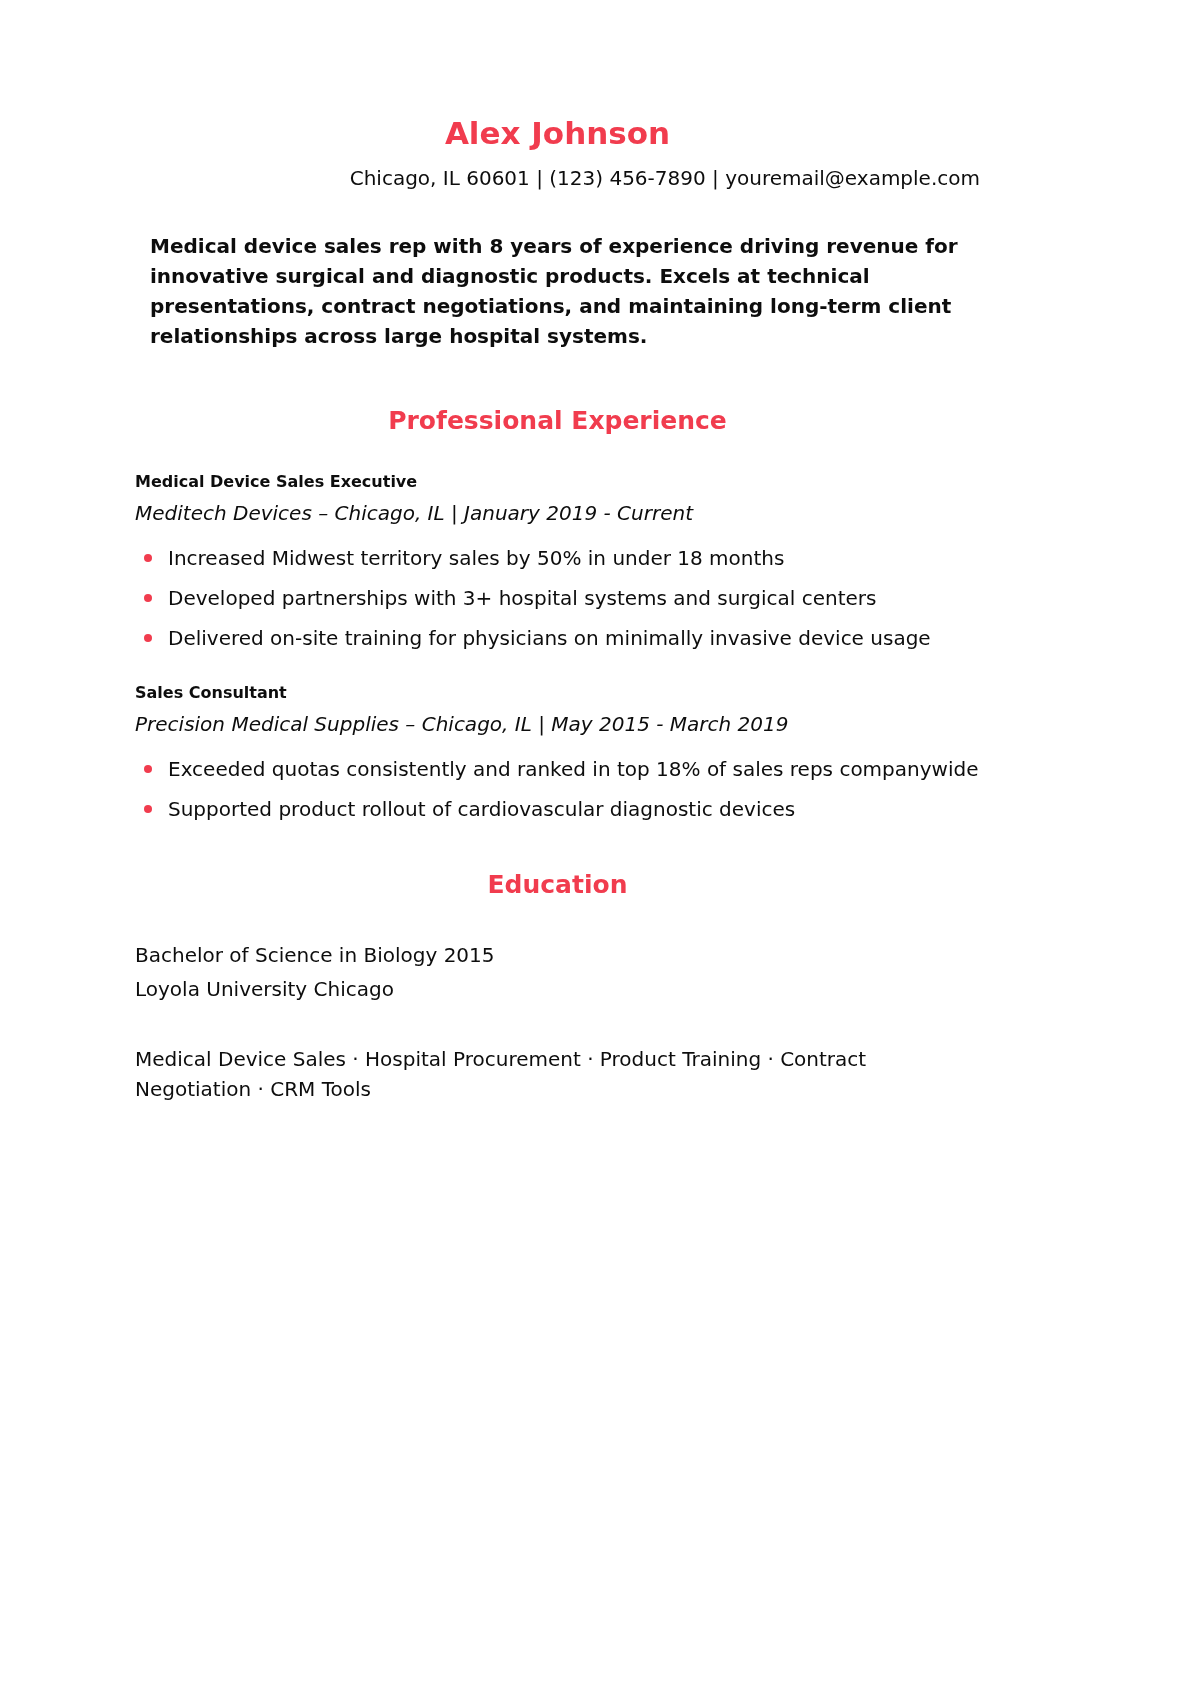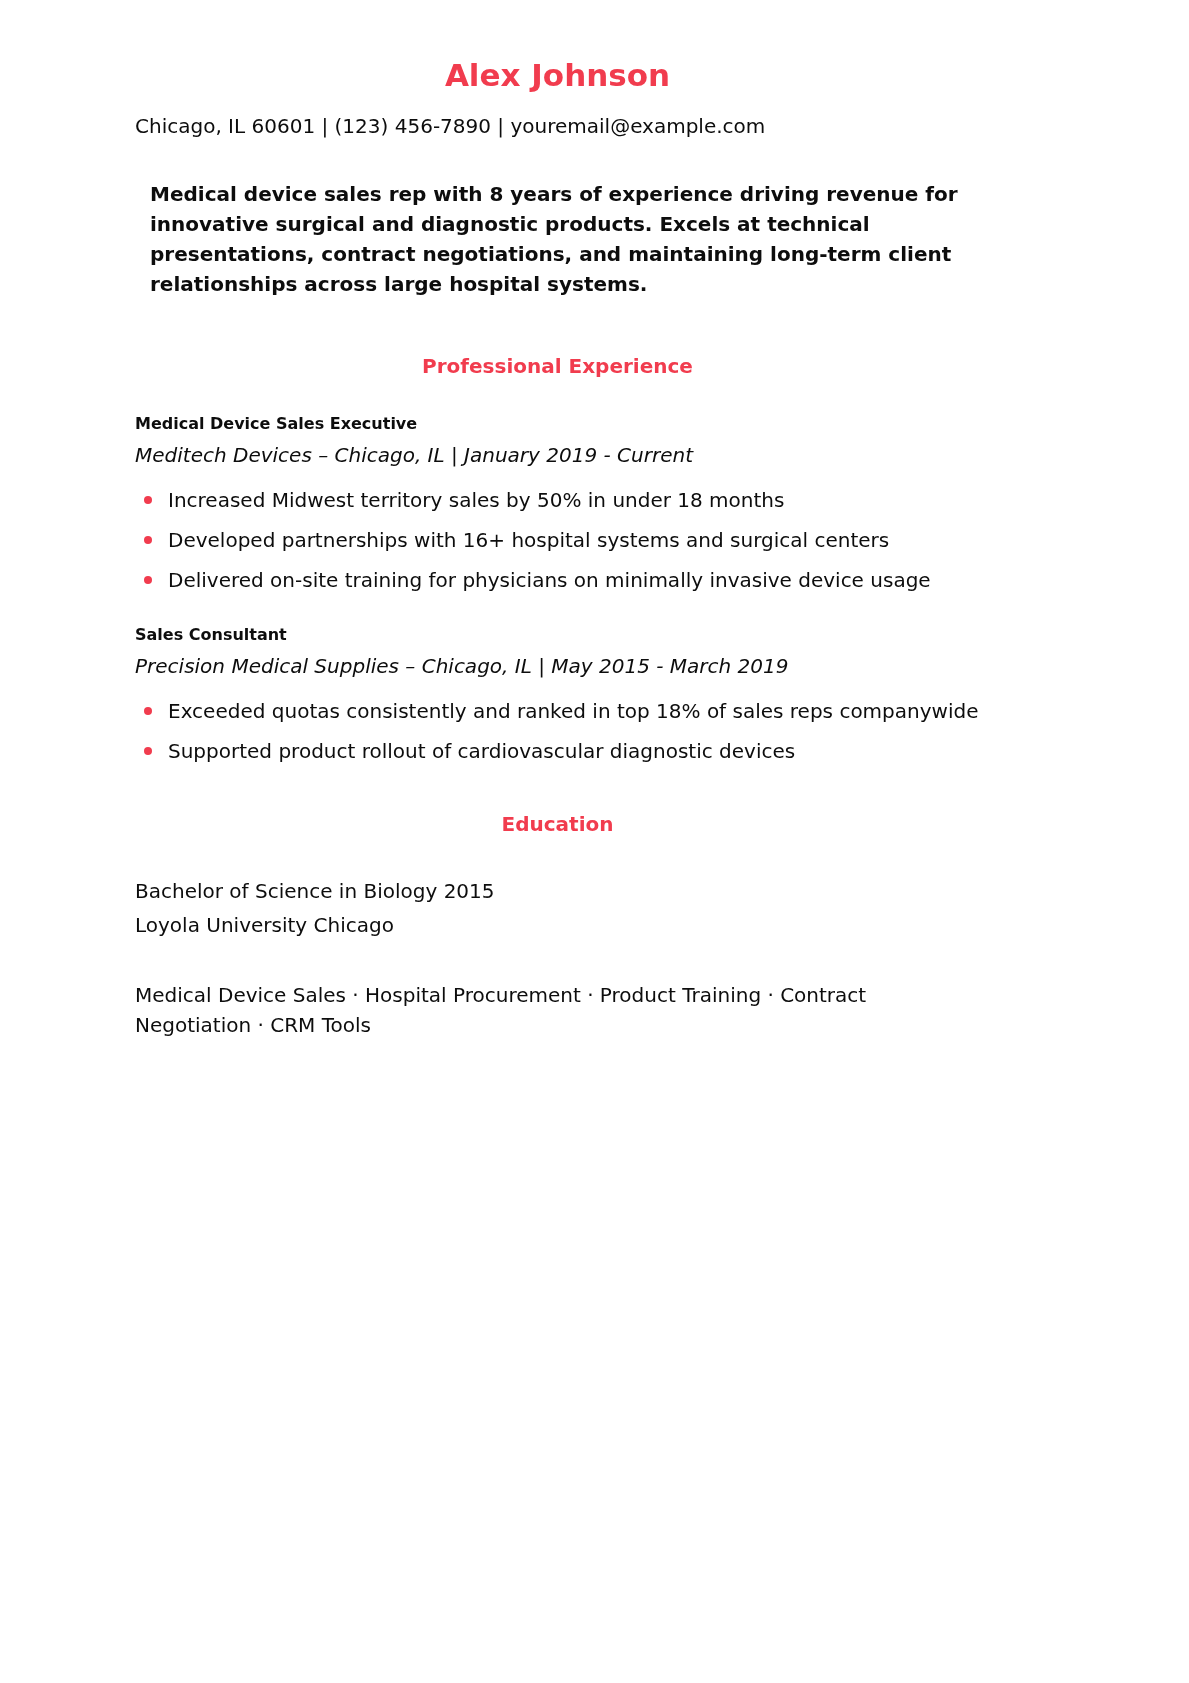--- a/index.html
+++ b/index.html
@@ -7,46 +7,46 @@
   html, body { margin: 0; padding: 0; }
   body {
     width: 1189px; height: 1683px;
     background: var(--page-bg);
     font-family: "DejaVu Sans", sans-serif;
     color: var(--text);
     overflow: hidden;
   }
   .page {
     width: 1189px; height: 1683px;
-    padding: 58px 209px 0 135px; 
+    padding: 116px 209px 0 135px; 
   }
   .content { width: 845px; }
 
   .name {
     font-size: 31px; font-weight: bold;
     color: var(--accent);
     text-align: center;
     line-height: 1.15;
     margin: 0;
   }
   .contact {
     font-size: 20px;
-    text-align: left;
-    margin-top: 19px;
+    text-align: right;
+    margin-top: 13px;
     line-height: 1.3;
   }
   .summary {
     margin-top: 40px;
     font-size: 20px;
     font-weight: bold;
     line-height: 30px;
     margin-left: 15px;
   }
   .section-heading {
-    font-size: 20px; font-weight: bold;
+    font-size: 25px; font-weight: bold;
     color: var(--accent);
     text-align: center;
     margin: 0;
     line-height: 1.2;
   }
   .heading-experience { margin-top: 55px; }
   .heading-education  { margin-top: 46px; }
   .heading-skills     { margin-top: 45px; }
 
   .job { margin-top: 36px; }
@@ -102,21 +102,21 @@
 
     <p class="summary">Medical device sales rep with 8 years of experience driving revenue for innovative surgical and diagnostic products. Excels at technical presentations, contract negotiations, and maintaining long-term client relationships across large hospital systems.</p>
 
     <h2 class="section-heading heading-experience">Professional Experience</h2>
 
     <div class="job">
       <h3 class="job-title">Medical Device Sales Executive</h3>
       <div class="job-meta">Meditech Devices – Chicago, IL | January 2019 - Current</div>
       <ul class="bullets">
         <li>Increased Midwest territory sales by 50% in under 18 months</li>
-        <li>Developed partnerships with 16+ hospital systems and surgical centers</li>
+        <li>Developed partnerships with 3+ hospital systems and surgical centers</li>
         <li>Delivered on-site training for physicians on minimally invasive device usage</li>
       </ul>
     </div>
 
     <div class="job">
       <h3 class="job-title">Sales Consultant</h3>
       <div class="job-meta">Precision Medical Supplies – Chicago, IL | May 2015 - March 2019</div>
       <ul class="bullets">
         <li>Exceeded quotas consistently and ranked in top 18% of sales reps companywide</li>
         <li>Supported product rollout of cardiovascular diagnostic devices</li>

